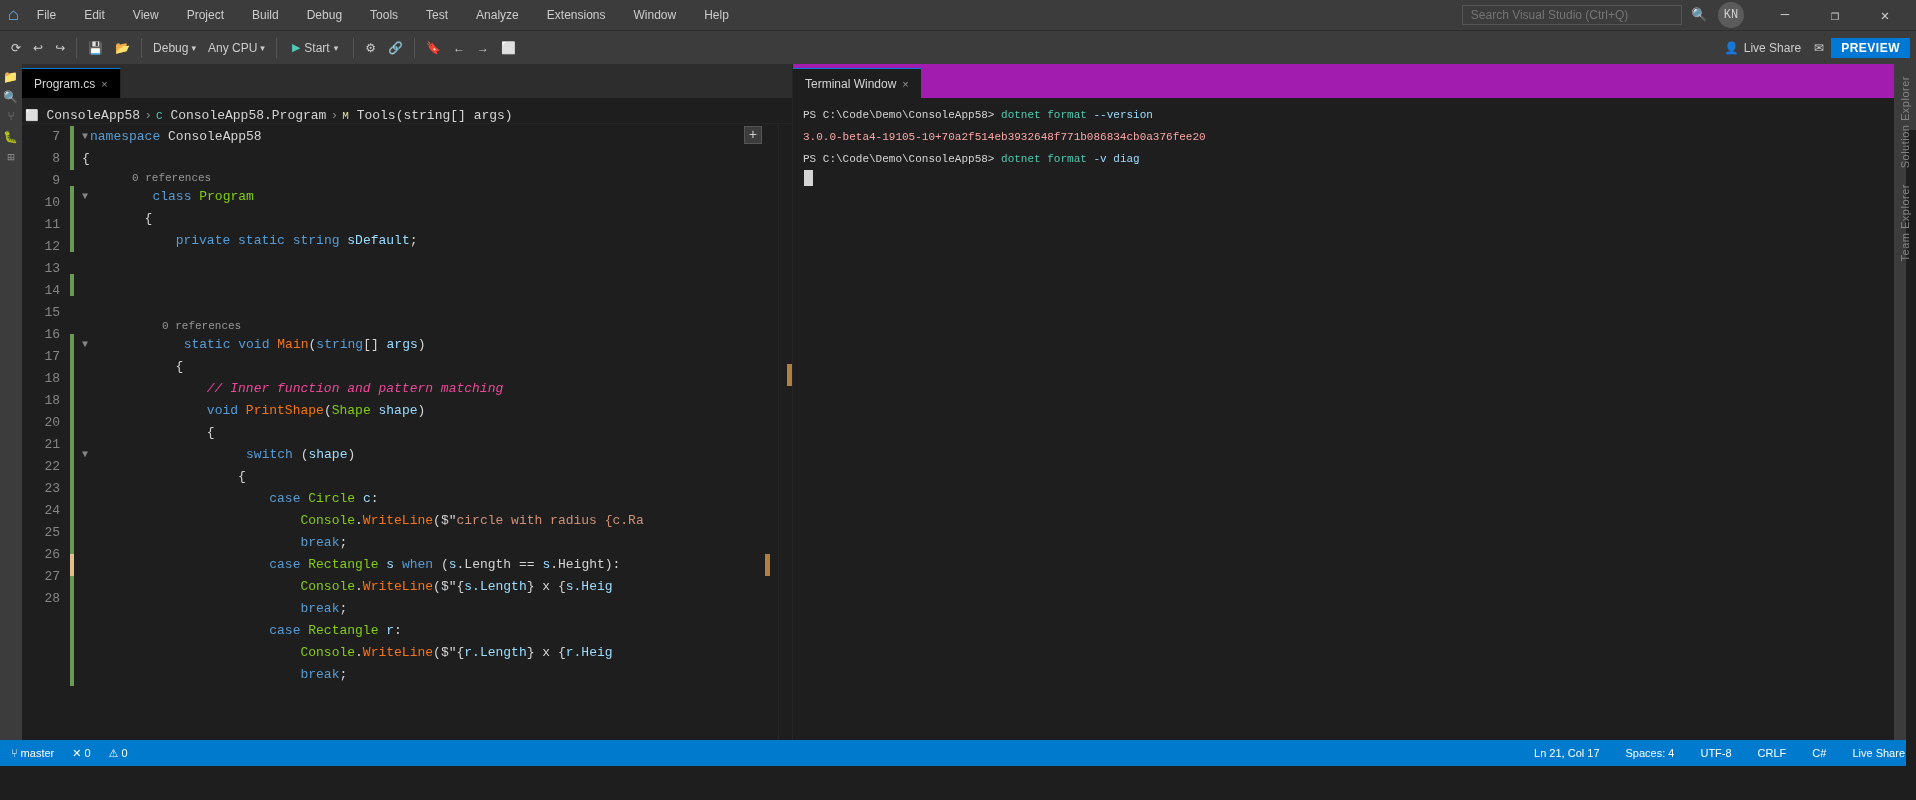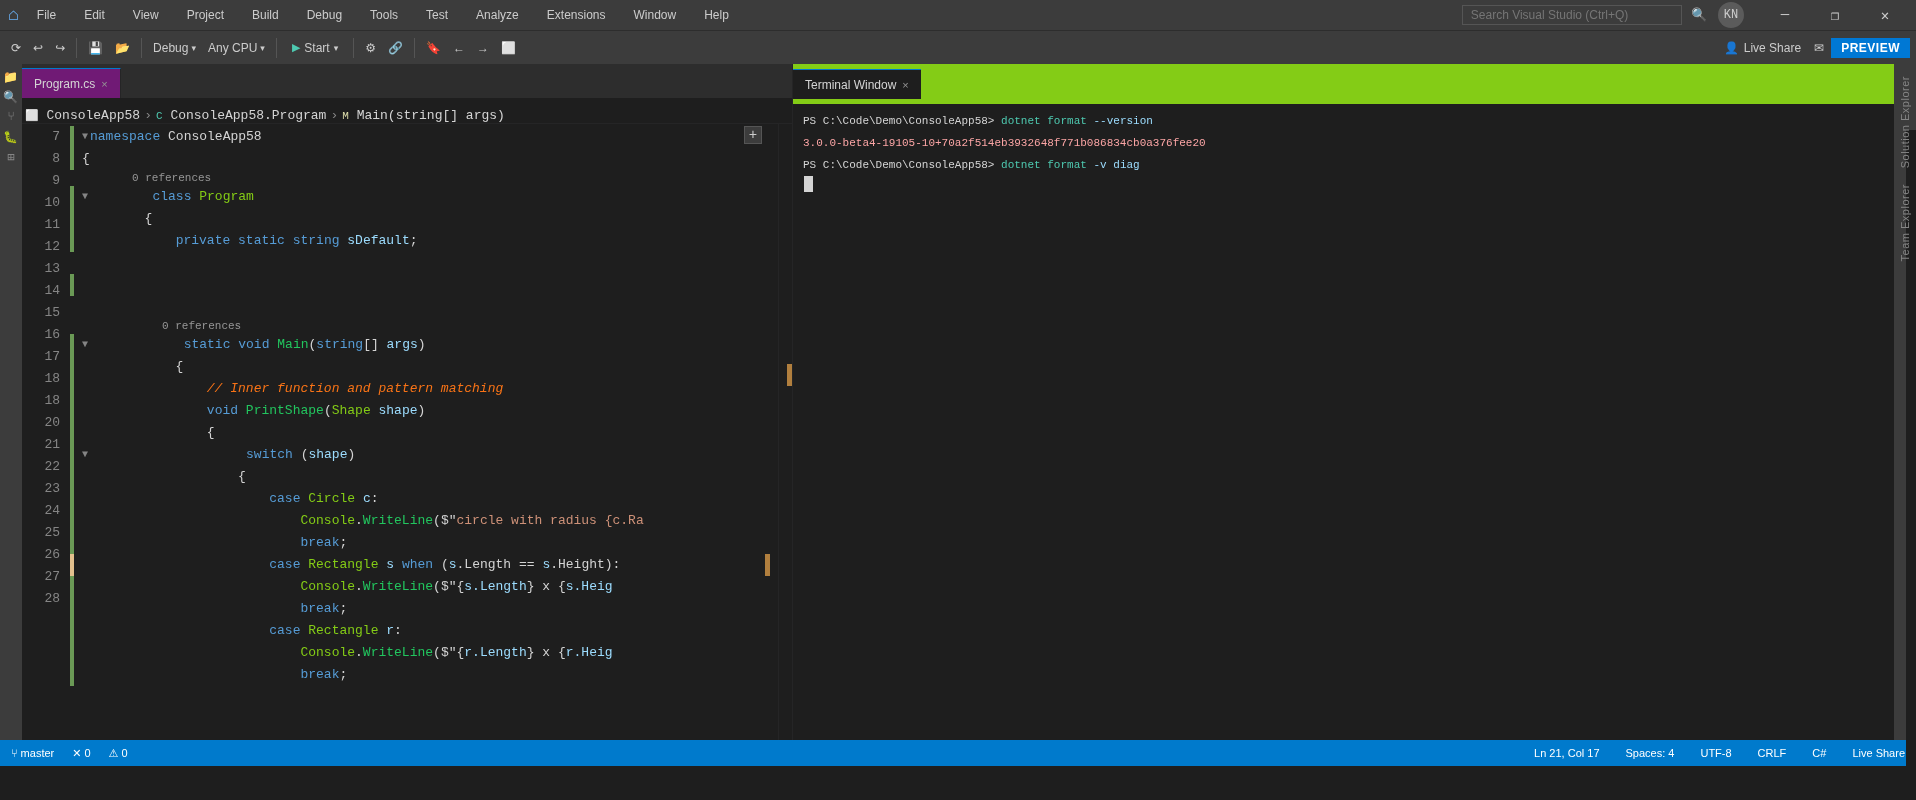--- a/index.html
+++ b/index.html
@@ -150,21 +150,21 @@
       align-items: center;
       gap: 6px;
       cursor: pointer;
       font-size: 12px;
       font-family: 'Segoe UI', sans-serif;
       color: #969696;
       background: #2d2d2d;
       border-right: 1px solid #252526;
     }
     .tab.active {
-      background: #701a75;
+      background: #000000;
       color: #d4d4d4;
       border-top: 1px solid #007acc;
     }
     .tab-close {
       font-size: 11px;
       color: #969696;
       cursor: pointer;
     }
 
     
@@ -238,22 +238,22 @@
       flex: 1;
       padding: 2px 0 0 14px;
       overflow: hidden;
       line-height: 22px;
       position: relative;
     }
 
     
     .kw { color: #569cd6; }
     .str { color: #ce9178; }
-    .comment { color: #f97316; font-style: italic; }
-    .method { color: #22c55e; }
+    .comment { color: #ec4899; font-style: italic; }
+    .method { color: #f97316; }
     .var { color: #9cdcfe; }
     .plain { color: #d4d4d4; }
     .param { color: #9cdcfe; }
     .cls { color: #84cc16; }
 
     .code-line {
       display: flex;
       align-items: center;
       min-height: 22px;
       position: relative;
@@ -278,24 +278,24 @@
 
     
     #terminal-pane {
       flex: 1;
       background: #1e1e1e;
       display: flex;
       flex-direction: column;
       border-left: 1px solid #252526;
     }
     .terminal-tab-bar {
-      height: 40px;
-      background: #84cc16;
-      display: flex;
-      align-items: center;
+      height: 34px;
+      background: #a21caf;
+      display: flex;
+      align-items: flex-end;
     }
     .terminal-tab {
       height: 30px;
       padding: 0 12px;
       display: flex;
       align-items: center;
       gap: 6px;
       cursor: pointer;
       font-size: 12px;
       font-family: 'Segoe UI', sans-serif;
@@ -488,21 +488,21 @@
         <span>ConsoleApp58</span>
       </span>
       <span class="breadcrumb-sep">›</span>
       <span>
         <span style="font-size:11px;color:#4ec9b0;">C</span>
         <span>ConsoleApp58.Program</span>
       </span>
       <span class="breadcrumb-sep">›</span>
       <span>
         <span style="font-size:11px;color:#dcdcaa;">M</span>
-        <span>Main(string[] args)</span>
+        <span>Tools(string[] args)</span>
       </span>
     </div>
 
     <div id="code-area">
       <div id="line-numbers">
         <div>7</div>
         <div>8</div>
         <div>9</div>
         <div>10</div>
         <div>11</div>

